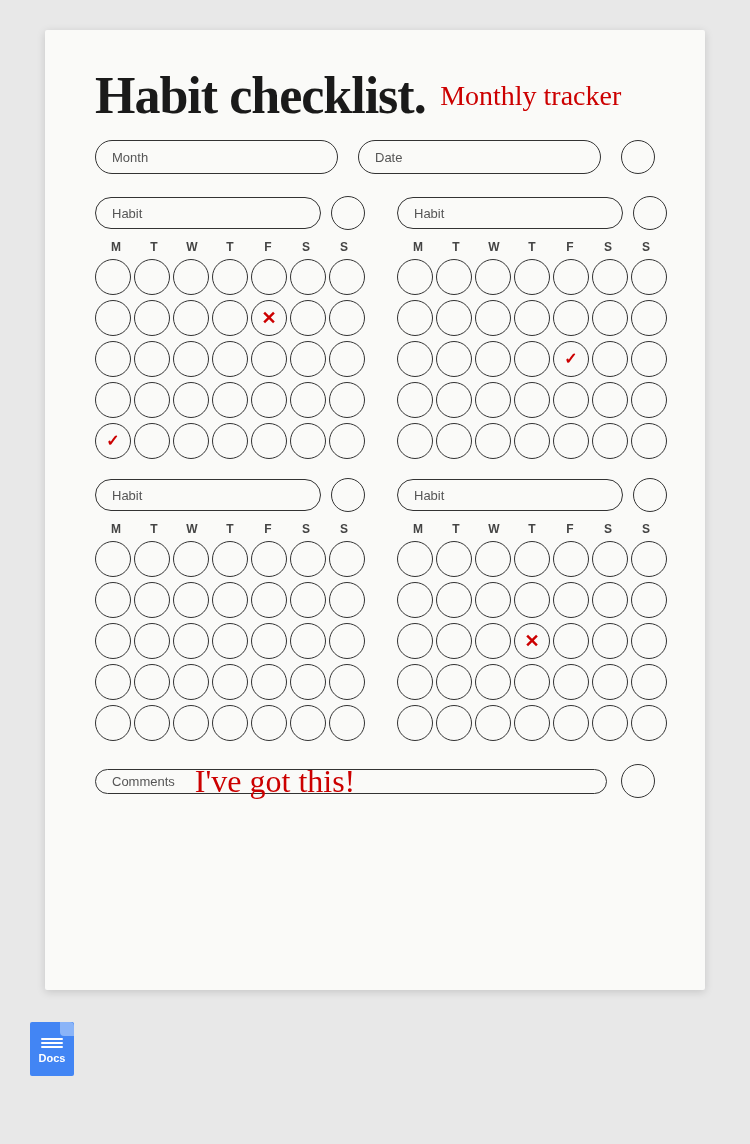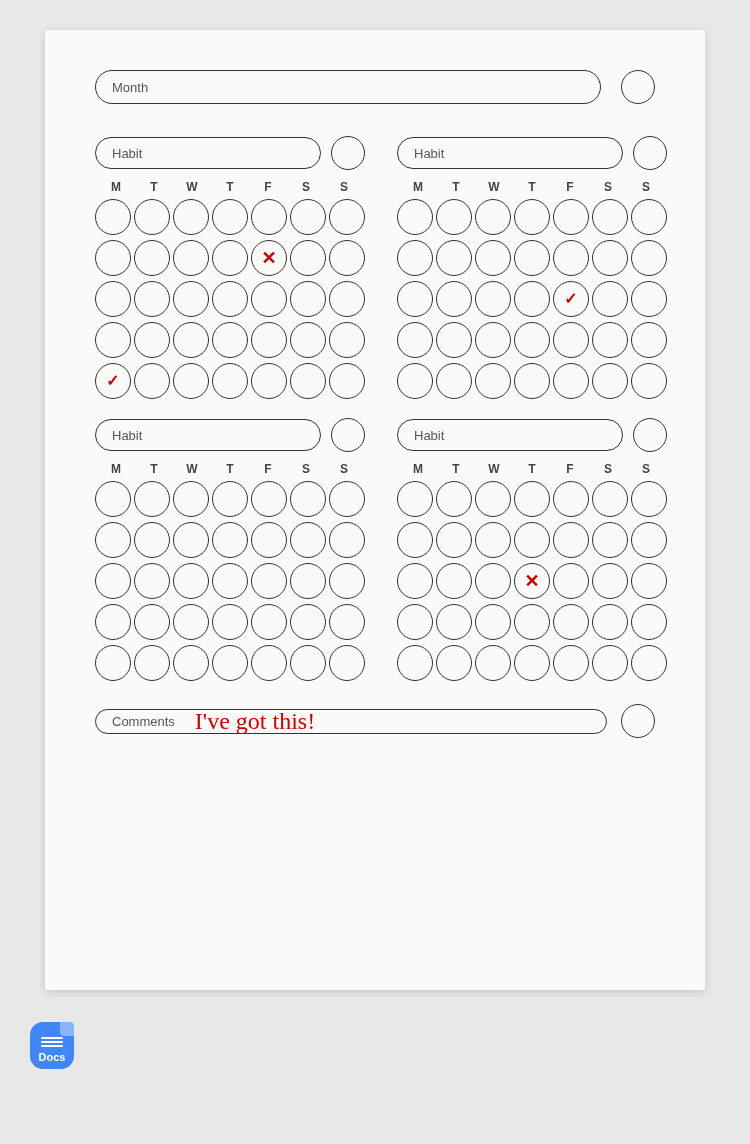--- a/index.html
+++ b/index.html
@@ -37,21 +37,21 @@
       font-family: 'Comic Sans MS', 'Segoe Print', cursive;
       color: #cc0000;
       font-size: 28px;
       margin-left: 10px;
       position: relative;
       top: -8px;
     }
     .header-row {
       display: flex;
       gap: 20px;
-      margin-bottom: 32px;
+      margin-bottom: 22px;
       align-items: center;
     }
     .field-pill {
       border: 1.5px solid #333;
       border-radius: 20px;
       padding: 5px 16px;
       font-size: 13px;
       color: #555;
       background: transparent;
       flex: 1;
@@ -151,21 +151,21 @@
       background: transparent;
       flex: 1;
       height: 25px;
       display: flex;
       align-items: center;
       position: relative;
     }
     .comment-text {
       font-family: 'Comic Sans MS', 'Segoe Print', cursive;
       color: #cc0000;
-      font-size: 24px;
+      font-size: 32px;
       margin-left: 20px;
       white-space: nowrap;
     }
     .footer {
       width: 750px;
       display: flex;
       align-items: center;
       justify-content: space-between;
       padding: 12px 30px 16px;
     }
@@ -181,28 +181,28 @@
     }
     .brand-logo span.goo { color: #4285f4; }
     .brand-logo span.dash { color: #ea4335; }
     .brand-logo span.docs-w { color: #1a1a1a; }
     .brand-url {
       font-size: 11px;
       color: #666;
     }
     .docs-icon {
       width: 44px;
-      height: 47px;
+      height: 54px;
       background: #4285f4;
-      border-radius: 13px;
+      border-radius: 2px;
       display: flex;
       flex-direction: column;
       align-items: center;
       justify-content: flex-end;
-      padding-bottom: 6px;
+      padding-bottom: 12px;
       position: relative;
     }
     .docs-icon::before {
       content: '';
       position: absolute;
       top: 0; right: 0;
       width: 14px; height: 14px;
       background: #8ab4f8;
       border-radius: 0 4px 0 4px;
     }
@@ -222,24 +222,33 @@
       height: 2px;
       background: white;
       border-radius: 1px;
     }
   </style>
 </head>
 <body>
 
 <div class="page">
 
+  <div class="title-section">
+    <div>
+      <span class="title-main">Habit checklist.</span>
+      <span class="title-sub">Monthly tracker</span>
+    </div>
+  </div>
 
   <div class="header-row">
     <div class="field-pill">
       <span>Month</span>
+    </div>
+    <div class="field-pill">
+      <span>Date</span>
     </div>
     <div class="circle-small"></div>
   </div>
 
   <div class="habits-grid">
 
     <div class="habit-block">
       <div class="habit-header">
         <div class="habit-pill">
           <span>Habit</span>

